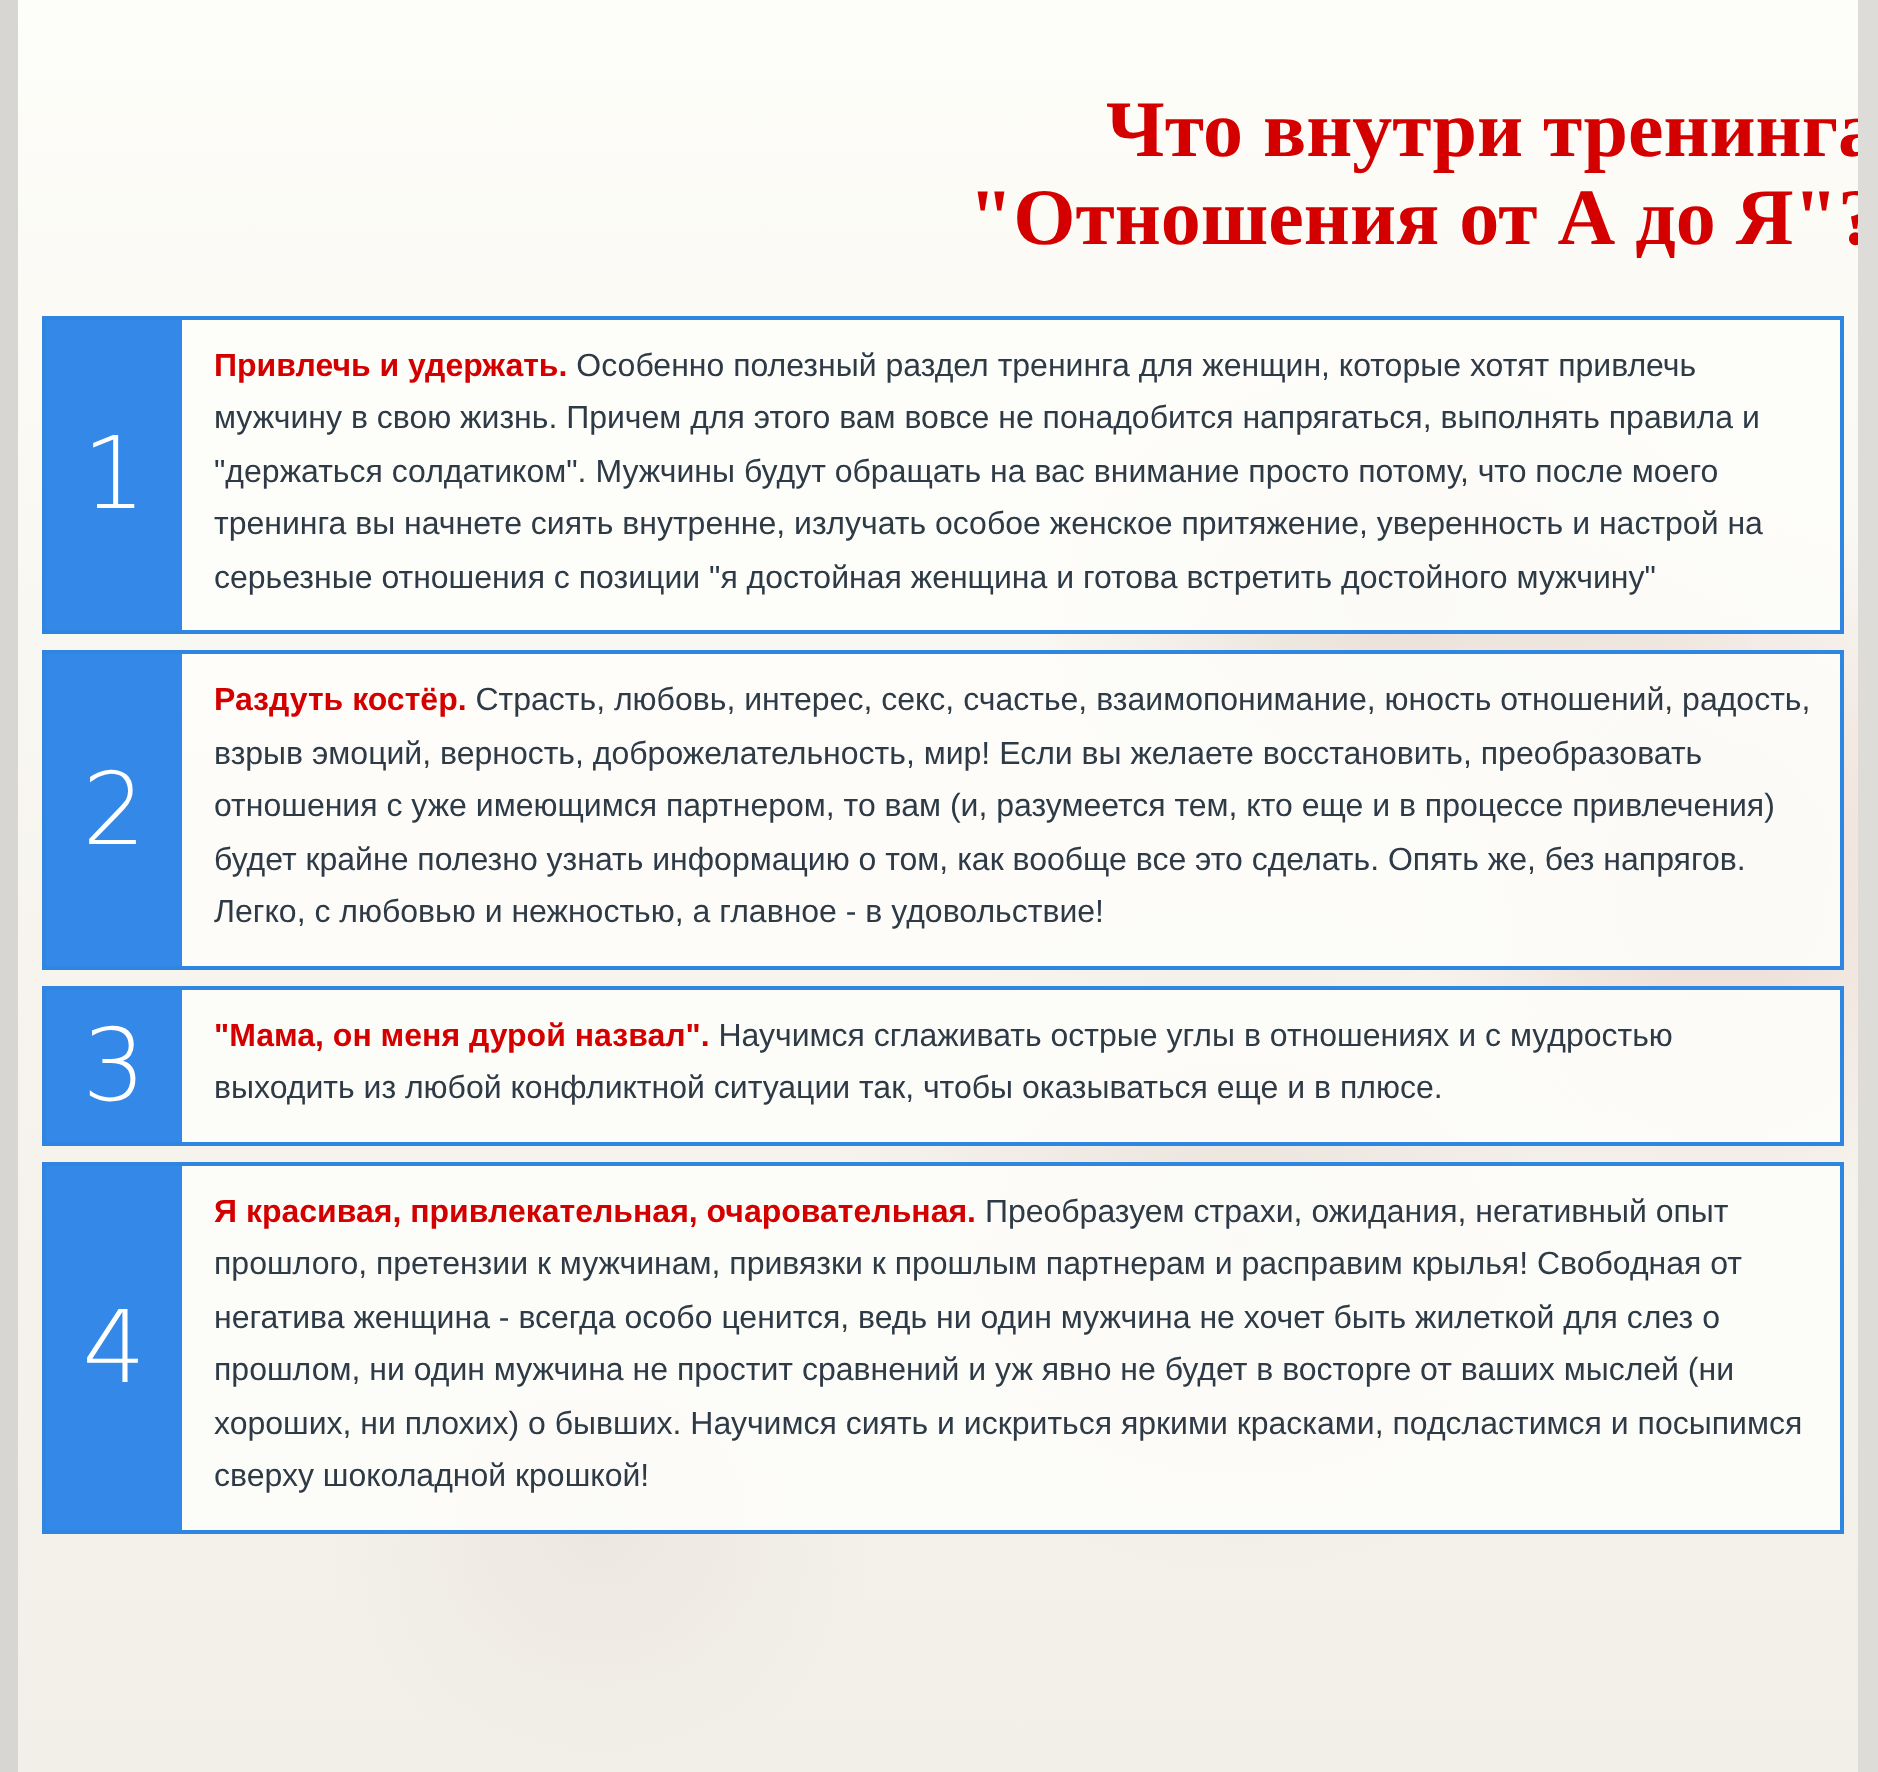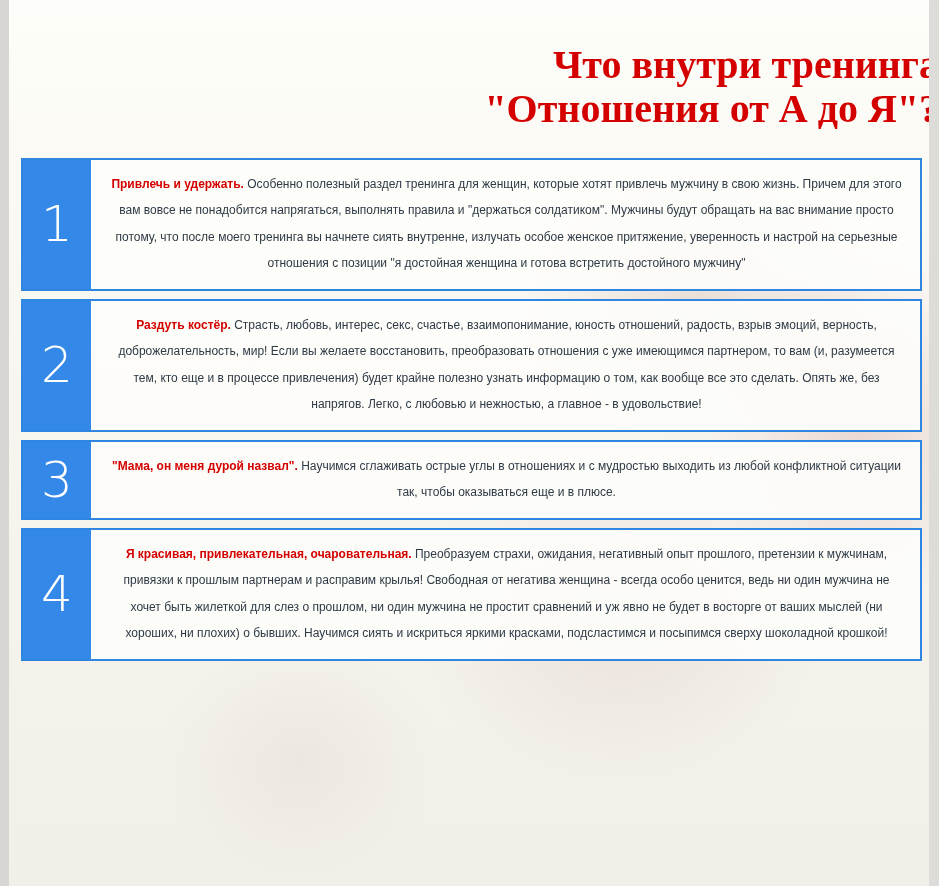--- a/index.html
+++ b/index.html
@@ -85,24 +85,23 @@
     font-size: 50px;
     font-weight: 300;
     font-family: "DejaVu Sans", sans-serif;
     line-height: 1;
   }
 
   .body-col {
     flex: 1 1 auto;
     padding: 11px 14px 12px 16px;
     color: #2e3a46;
-    font-size: 12px;
+    font-size: 16px;
     line-height: 26.5px;
     box-sizing: border-box;
-    text-align: center;
   }
 
   .lead {
     color: #d40000;
     font-weight: bold;
   }
 </style>
 </head>
 <body>
 

